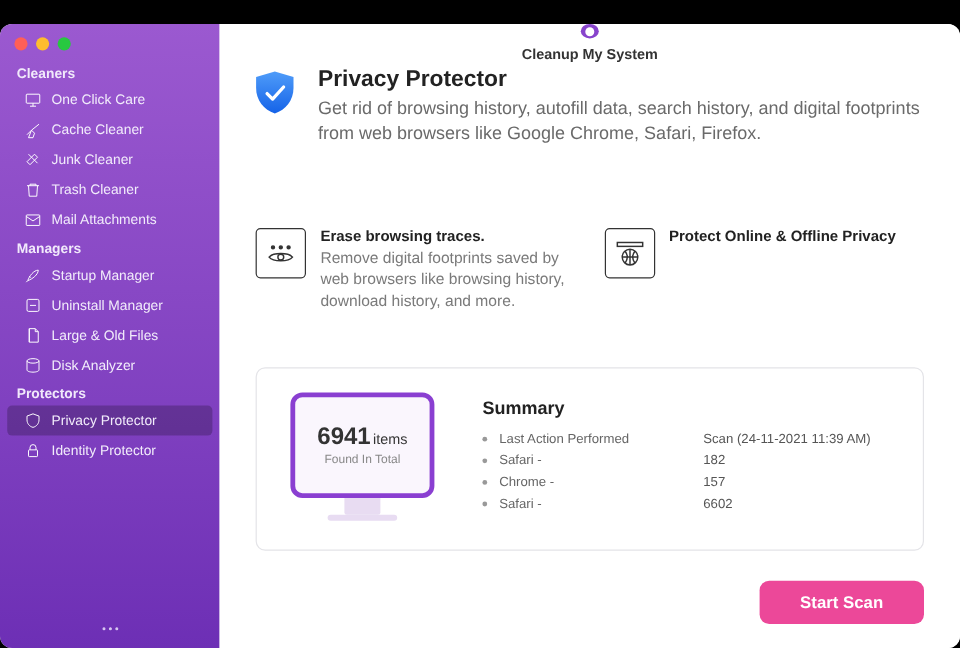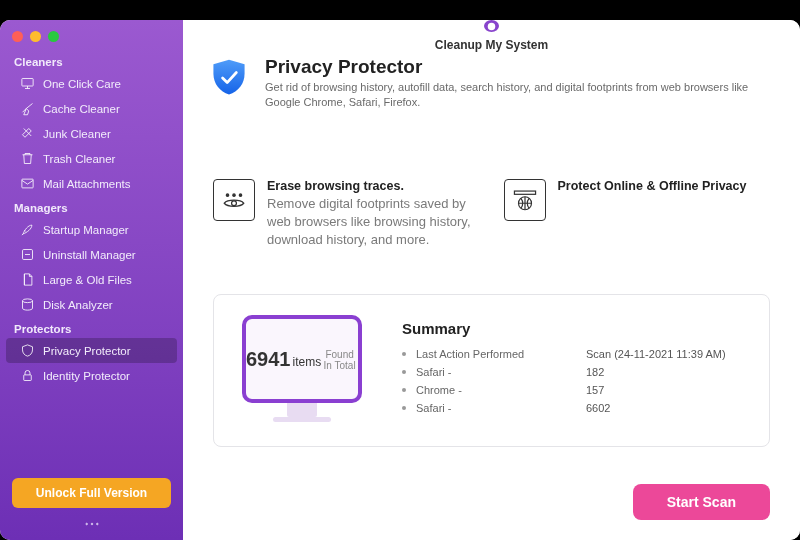--- a/index.html
+++ b/index.html
@@ -122,21 +122,21 @@
   flex-shrink: 0;
 }
 .header-shield svg { width: 44px; height: 44px; }
 .header-text h1 {
   font-size: 19px;
   font-weight: 700;
   color: #222;
   margin-bottom: 2px;
 }
 .header-text p {
-  font-size: 11px;
+  font-size: 15px;
   color: #6a6a6a;
   line-height: 1.4;
 }
 .features {
   display: flex;
   gap: 24px;
   padding: 22px 30px 14px 30px;
   border-bottom: 1px solid transparent;
 }
 .feature {
@@ -178,20 +178,21 @@
   flex-shrink: 0;
   text-align: center;
 }
 .monitor-screen {
   width: 120px;
   height: 88px;
   border: 4px solid #8a3fd1;
   border-radius: 10px;
   background: #faf6fd;
   display: flex;
+  flex-direction: column;
   align-items: center;
   justify-content: center;
 }
 .monitor-stand {
   width: 30px; height: 14px;
   background: #e8dcf2;
   margin: 0 auto;
   border-radius: 0 0 2px 2px;
 }
 .monitor-base {
@@ -360,21 +361,20 @@
           <svg viewBox="0 0 24 24">
             <rect x="6" y="11" width="12" height="9" rx="1"></rect>
             <path d="M8 11V8a4 4 0 018 0v3"></path>
           </svg>
         </span>
       <span>Identity Protector</span>
     </div>
 
     <div class="spacer"></div>
 
-    <button class="unlock-btn">Unlock Full Version</button>
 
     <div class="bottom-strip">
       <svg viewBox="0 0 24 12">
           <circle cx="4" cy="6" r="1.2" fill="#d8c7f0"></circle>
           <circle cx="12" cy="6" r="1.2" fill="#d8c7f0"></circle>
           <circle cx="20" cy="6" r="1.2" fill="#d8c7f0"></circle>
         </svg>
     </div>
   </aside>
 

